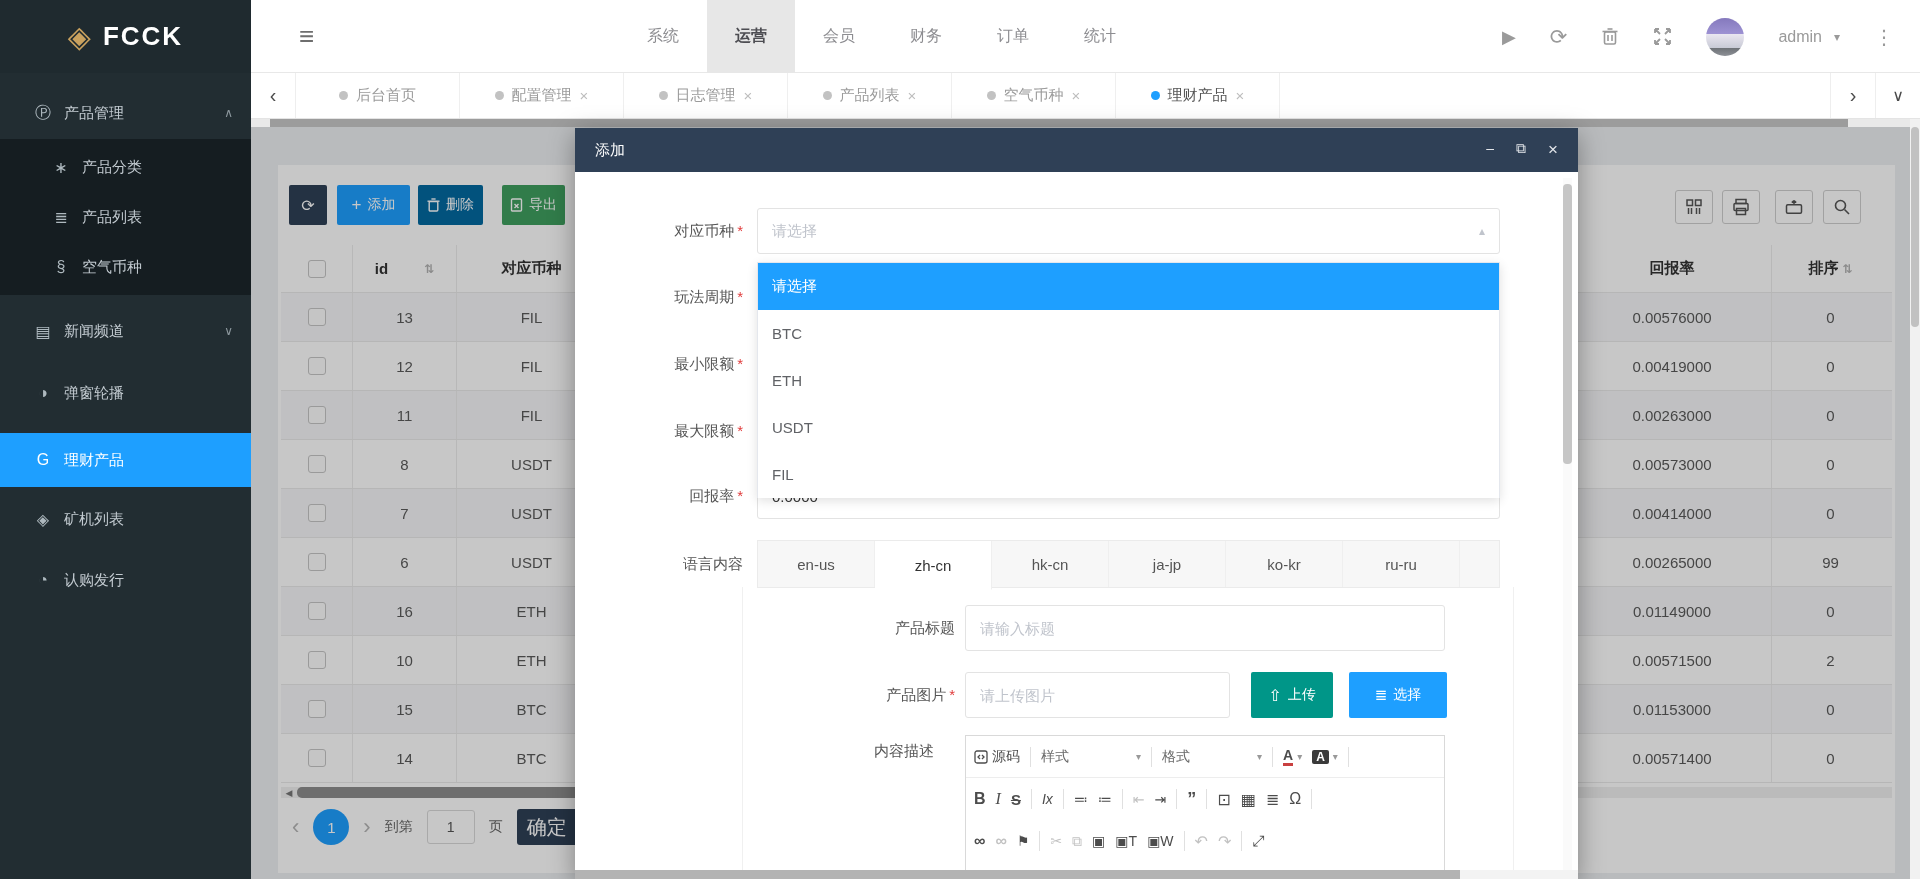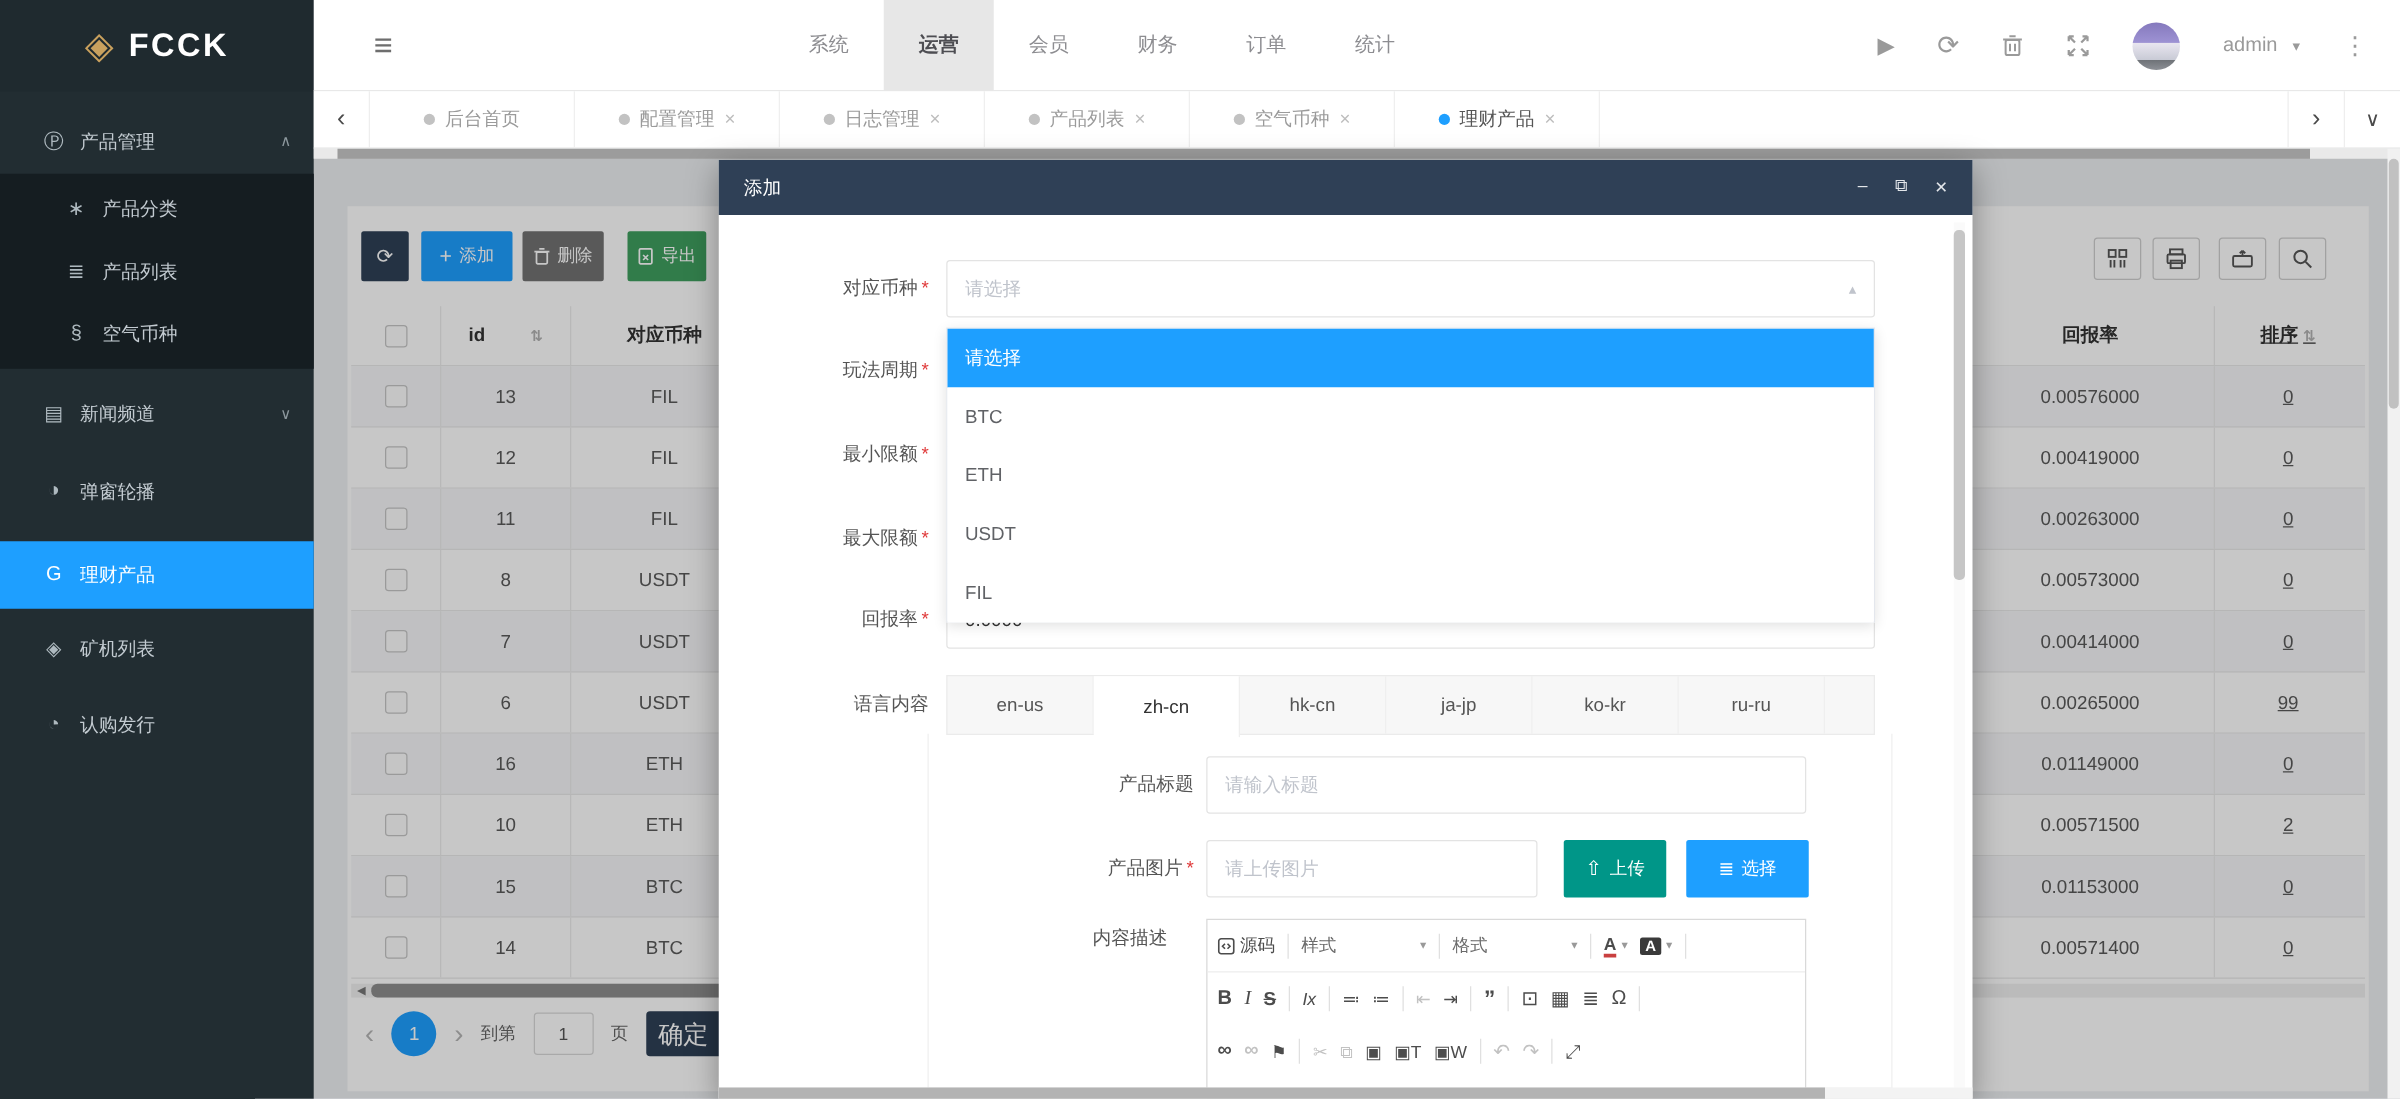--- a/index.html
+++ b/index.html
@@ -47,37 +47,37 @@
   .tab-nav.right { margin-left:auto; border-left:1px solid #eee; border-right:none;}
   #tabstrip { position:absolute; left:251px; top:119px; right:0; height:8px; background:#e9e9e9; z-index:10;}
   #tabstrip .thumb { position:absolute; left:19px; top:0; width:1578px; height:8px; background:#9c9c9c;}
 
   
   #content { position:absolute; left:251px; top:127px; right:0; bottom:0; background:#eef0f3;}
   #card { position:absolute; left:27px; top:38px; width:1617px; bottom:6px; background:#fff;}
   .btn { display:inline-flex; align-items:center; justify-content:center; gap:6px; color:#fff; font-size:14px; border-radius:2px; cursor:pointer;}
   #btn-refresh { position:absolute; left:11px; top:20px; width:38px; height:40px; background:#2f4056; font-size:16px;}
   #btn-add { position:absolute; left:59px; top:20px; width:73px; height:40px; background:#1e9fff;}
-  #btn-del { position:absolute; left:140px; top:20px; width:65px; height:40px; background:#737373;}
+  #btn-del { position:absolute; left:140px; top:20px; width:65px; height:40px; background:#0369a1;}
   #btn-exp { position:absolute; left:224px; top:20px; width:63px; height:40px; background:#3f9f5f;}
   .card-tool { position:absolute; top:25px; width:38px; height:34px; border:1px solid #cfcfcf; border-radius:3px; display:flex; align-items:center; justify-content:center; cursor:pointer; background:#fff;}
   .card-tool svg{ stroke:#555;}
   .ct0{left:1397px;} .ct1{left:1444px;} .ct2{left:1497px;} .ct3{left:1545px;}
 
   
   #table { position:absolute; left:3px; right:3px; top:80px;}
   .trow { display:flex; height:49px; border-bottom:1px solid #e9e9e9; align-items:center; font-size:15px; color:#5a5a5a;}
   .trow.head { height:48px; font-weight:bold; color:#333;}
   .trow.alt { background:#f6f7f9;}
   .c-cb{width:71px; display:flex; justify-content:center;}
   .c-id{width:104px; text-align:center;gap:32px;}
   .c-coin{width:150px; text-align:center;}
   .c-fill{width:966px;}
   .c-rate{width:199px; text-align:center;}
-  .c-sort{width:118px; text-align:left;text-decoration:underline;}
+  .c-sort{width:118px; text-align:left;}
   .colb { border-left:1px solid #ececec; height:100%; display:flex; align-items:center; justify-content:center;}
   .cbx { width:18px; height:18px; border:1px solid #c6c6c6; border-radius:3px; background:#fdfdfd; cursor:pointer;}
   .sortico { font-size:12px; color:#b3b3b3; margin-left:4px;}
   #hscroll { position:absolute; left:3px; top:622px; width:1611px; height:11px; background:#f0f0f0; display:flex; align-items:center;}
   #hscroll .arr { width:16px; font-size:9px; color:#777; text-align:center; cursor:pointer;}
   #hscroll .thumb { width:1010px; height:11px; background:#8d8d8d; border-radius:5px; cursor:pointer;}
   #pager { position:absolute; left:14px; top:640px; height:44px; display:flex; align-items:center; gap:14px; font-size:14px; color:#666;}
   .pg-chev { font-size:22px; color:#b5b5b5; cursor:pointer;}
   #pg-page { width:36px; height:36px; border-radius:50%; background:#1e9fff; color:#fff; display:flex; align-items:center; justify-content:center; font-size:15px; cursor:pointer;}
   #pg-input { width:48px; height:34px; border:1px solid #d9d9d9; border-radius:3px; text-align:center; font-size:14px; color:#555;}

